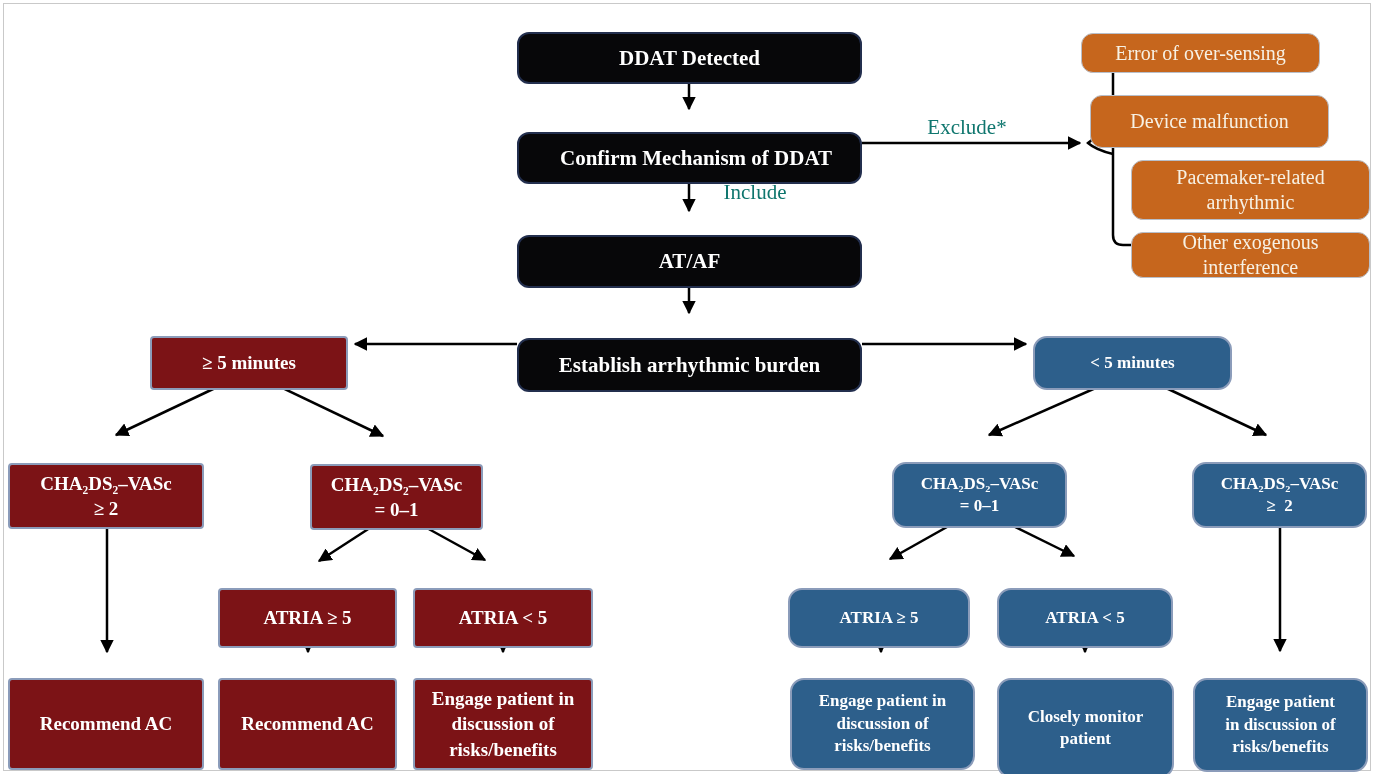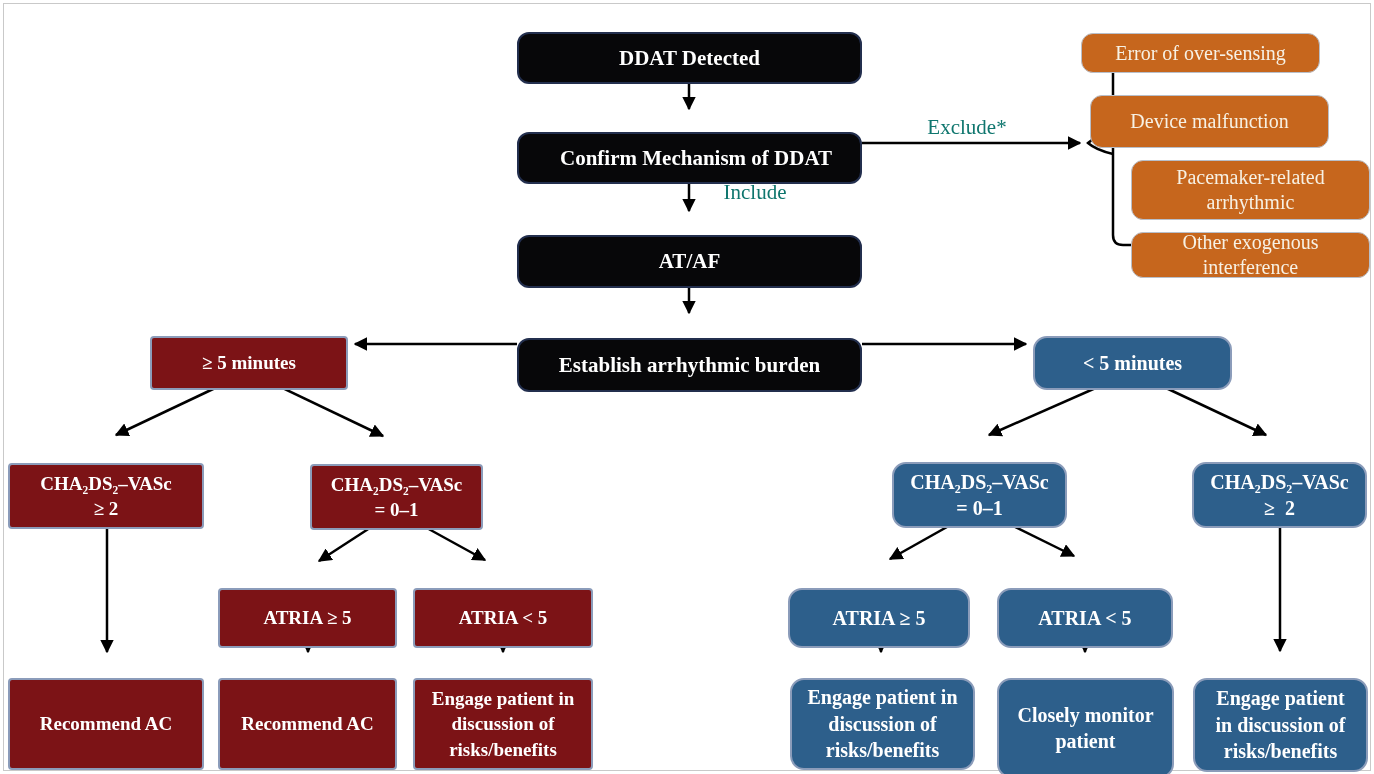--- a/index.html
+++ b/index.html
@@ -22,21 +22,21 @@
     font-size:21px;
   }
   .red{
     background:var(--red,#7c1316);
     border:2px solid #8b9cba;border-radius:4px;
     font-size:19px;line-height:1.32;
   }
   .blue{
     background:var(--blue,#2d5f8b);
     border:2px solid #8b9cba;border-radius:14px;
-    font-size:20px;line-height:1.32;
+    font-size:17px;line-height:1.32;
   }
   .orange{
     background:var(--orange,#c6661d);
     border:1px solid #b8bfca;border-radius:12px;
     font-size:20px;font-weight:normal;color:#f7f1e4;line-height:1.25;
   }
   .edge-label{
     position:absolute;font-size:21px;color:#0f766e;font-weight:normal;
     text-align:center;
   }

